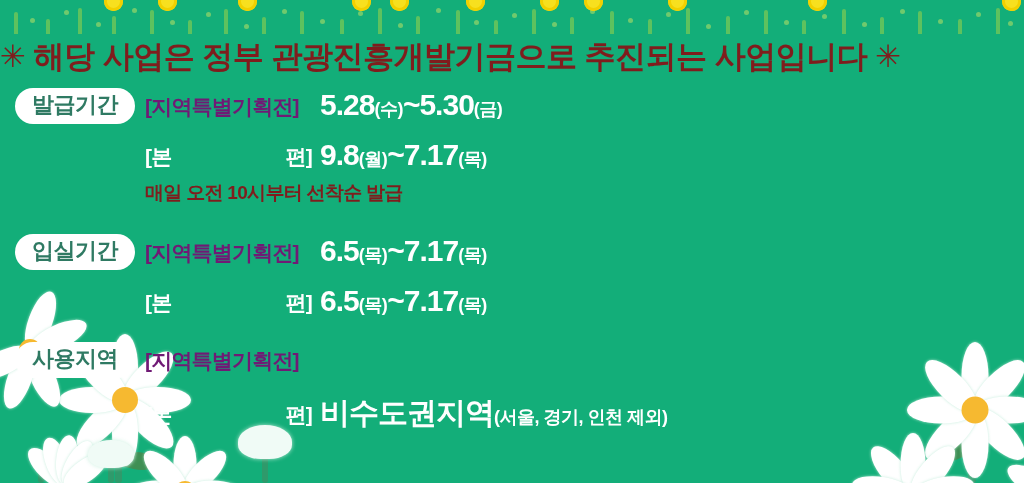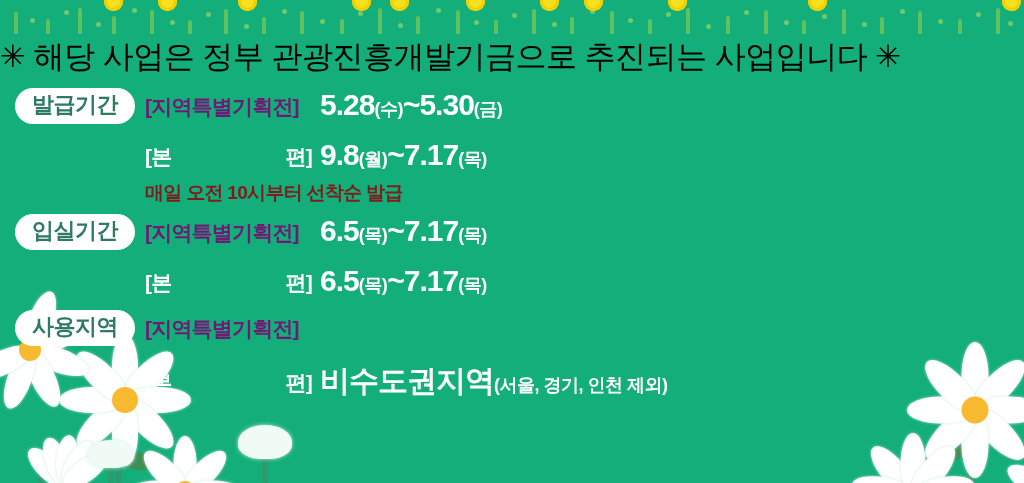--- a/index.html
+++ b/index.html
@@ -95,23 +95,23 @@
     pointer-events: none;
   }
 
   
   .headline {
     position: absolute;
     left: 0;
     top: 36px;
     width: 851px;
     text-align: center;
-    color: #000000;
+    color: #7f1d1d;
     font-size: 31px;
-    font-weight: normal;
+    font-weight: bold;
     letter-spacing: -0.5px;
     white-space: nowrap;
   }
 
   .rows {
     position: absolute;
     left: 0;
     top: 88px;
     width: 1024px;
   }
@@ -374,42 +374,42 @@
       <div class="value">
         <span>9.8</span><span class="sm">(월)</span><span>~</span><span>7.17</span><span class="sm">(목)</span>
       </div>
     </div>
 
     <div class="row" style="margin-top:8px">
       <div class="pill-slot"></div>
       <div class="note">매일 오전 10시부터 선착순 발급</div>
     </div>
 
-    <div class="row" style="">
+    <div class="row" style="margin-top:20px">
       <div class="pill-slot">
         <span class="pill">입실기간</span>
       </div>
       <div class="tag">[지역특별기획전]</div>
       <div class="value">
         <span>6.5</span><span class="sm">(목)</span><span>~</span><span>7.17</span><span class="sm">(목)</span>
       </div>
     </div>
 
     <div class="row" style="margin-top:14px">
       <div class="pill-slot"></div>
       <div class="tag bon">
         <span>[본</span>
         <span>편]</span>
       </div>
       <div class="value">
         <span>6.5</span><span class="sm">(목)</span><span>~</span><span>7.17</span><span class="sm">(목)</span>
       </div>
     </div>
 
-    <div class="row" style="margin-top:12px">
+    <div class="row" style="margin-top:24px">
       <div class="pill-slot">
         <span class="pill">사용지역</span>
       </div>
       <div class="tag">[지역특별기획전]</div>
     </div>
 
     <div class="row" style="margin-top:18px">
       <div class="pill-slot"></div>
       <div class="tag bon">
         <span>[본</span>

